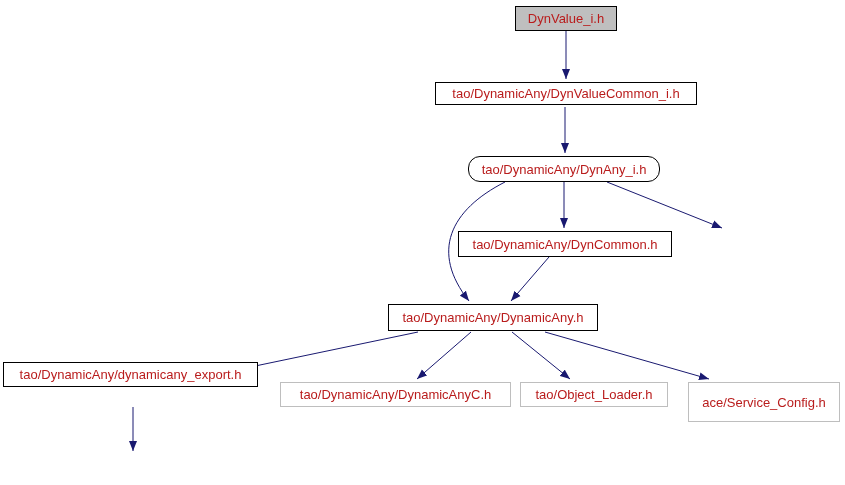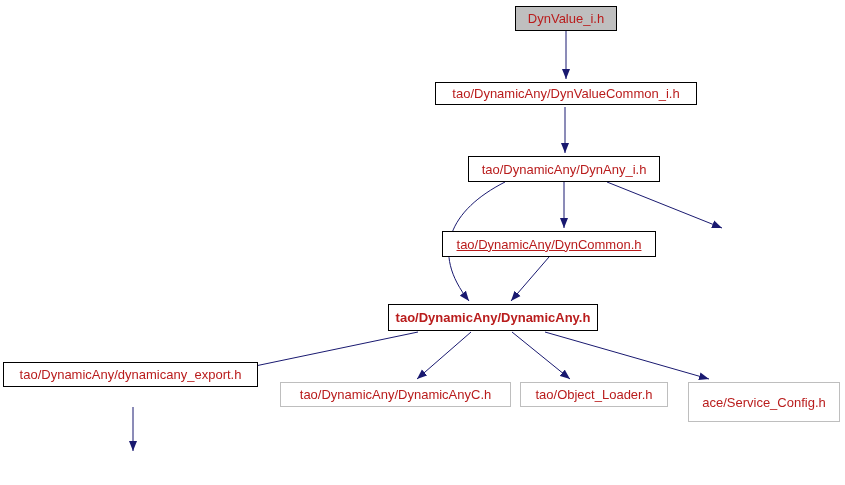--- a/index.html
+++ b/index.html
@@ -58,26 +58,26 @@
     <path class="edge" d="M471,332 L417,379" marker-end="url(#arrow)"></path>
     <path class="edge" d="M512,332 L570,379" marker-end="url(#arrow)"></path>
     <path class="edge" d="M545,332 L709,379" marker-end="url(#arrow)"></path>
     <path class="edge" d="M133,407 L133,451" marker-end="url(#arrow)"></path>
   </svg>
 
   <div class="node current" style="left:515px; top:6px; width:102px; height:25px;">DynValue_i.h</div>
 
   <div class="node" style="left:435px; top:82px; width:262px; height:23px;">tao/DynamicAny/DynValueCommon_i.h</div>
 
-  <div class="node" style="left:468px; top:156px; width:192px; height:26px;">tao/DynamicAny/DynAny_i.h</div>
+  <div class="node" style="left:468px; top:156px; width:192px; height:26px;border-radius:12px;">tao/DynamicAny/DynAny_i.h</div>
 
-  <div class="node" style="left:442px; top:231px; width:214px; height:26px;text-decoration:underline;">tao/DynamicAny/DynCommon.h</div>
+  <div class="node" style="left:458px; top:231px; width:214px; height:26px;">tao/DynamicAny/DynCommon.h</div>
 
 
-  <div class="node" style="left:388px; top:304px; width:210px; height:27px;font-weight:bold;">tao/DynamicAny/DynamicAny.h</div>
+  <div class="node" style="left:388px; top:304px; width:210px; height:27px;">tao/DynamicAny/DynamicAny.h</div>
 
   <div class="node" style="left:3px; top:362px; width:255px; height:25px;">tao/DynamicAny/dynamicany_export.h</div>
 
   <div class="node gray-border" style="left:280px; top:382px; width:231px; height:25px;">tao/DynamicAny/DynamicAnyC.h</div>
 
   <div class="node gray-border" style="left:520px; top:382px; width:148px; height:25px;">tao/Object_Loader.h</div>
 
   <div class="node gray-border" style="left:688px; top:382px; width:152px; height:40px;">ace/Service_Config.h</div>
 
 

